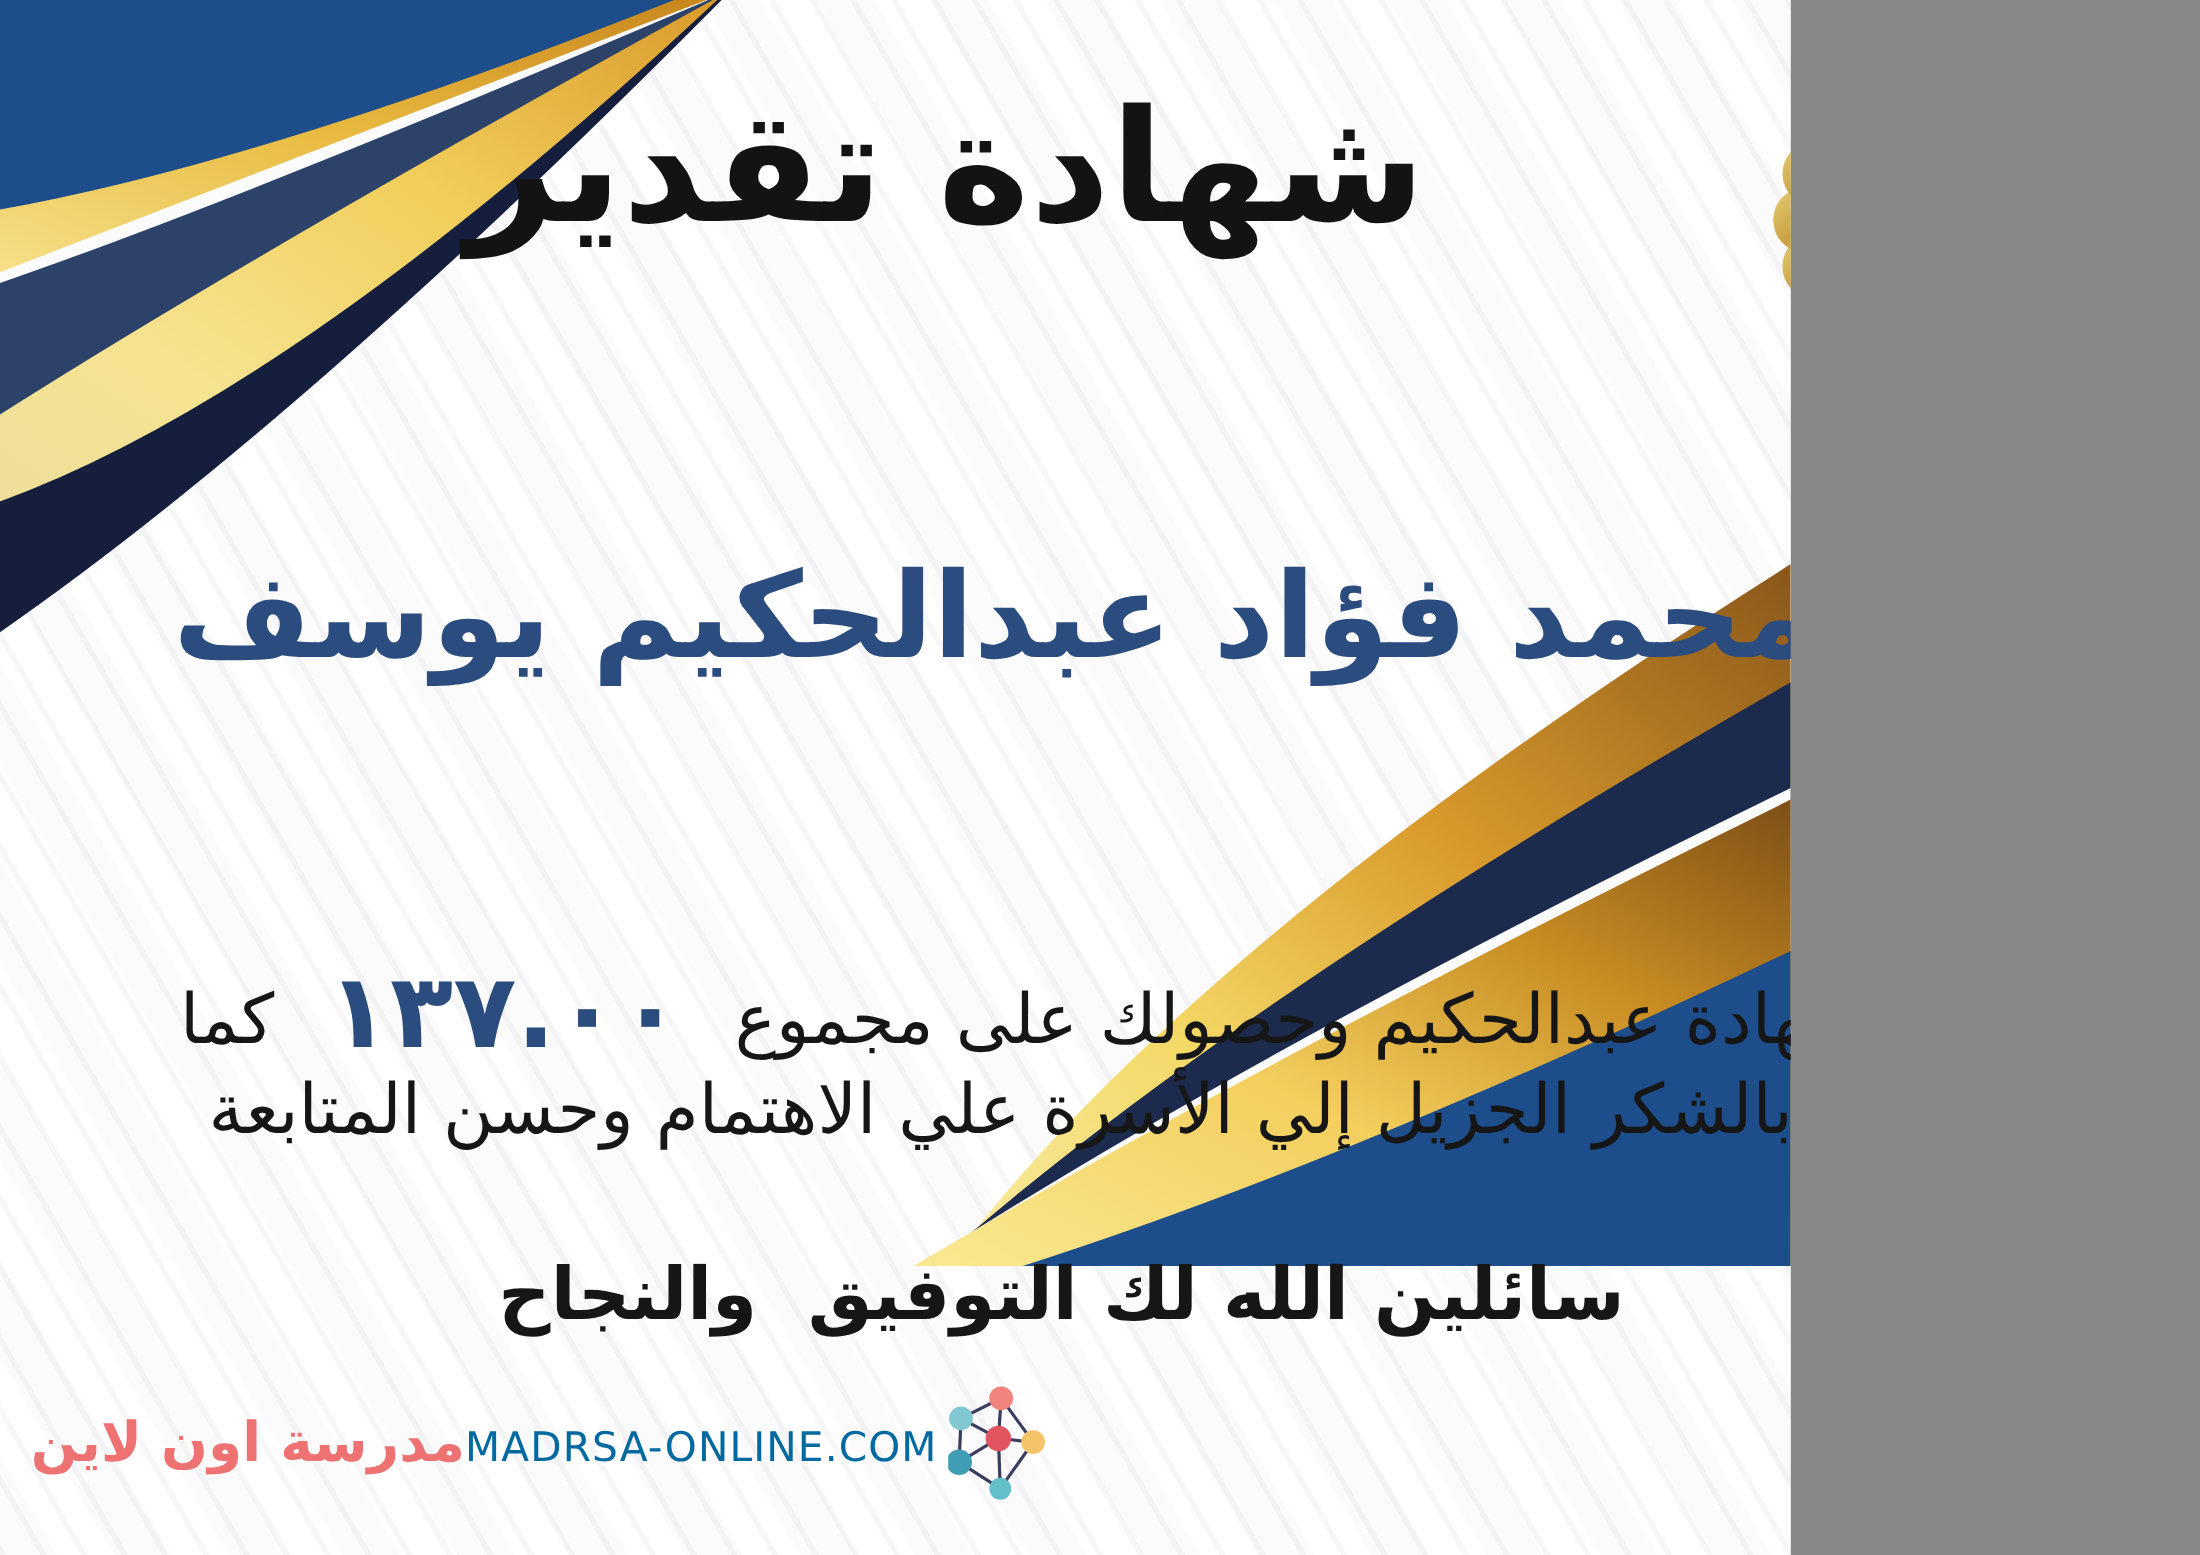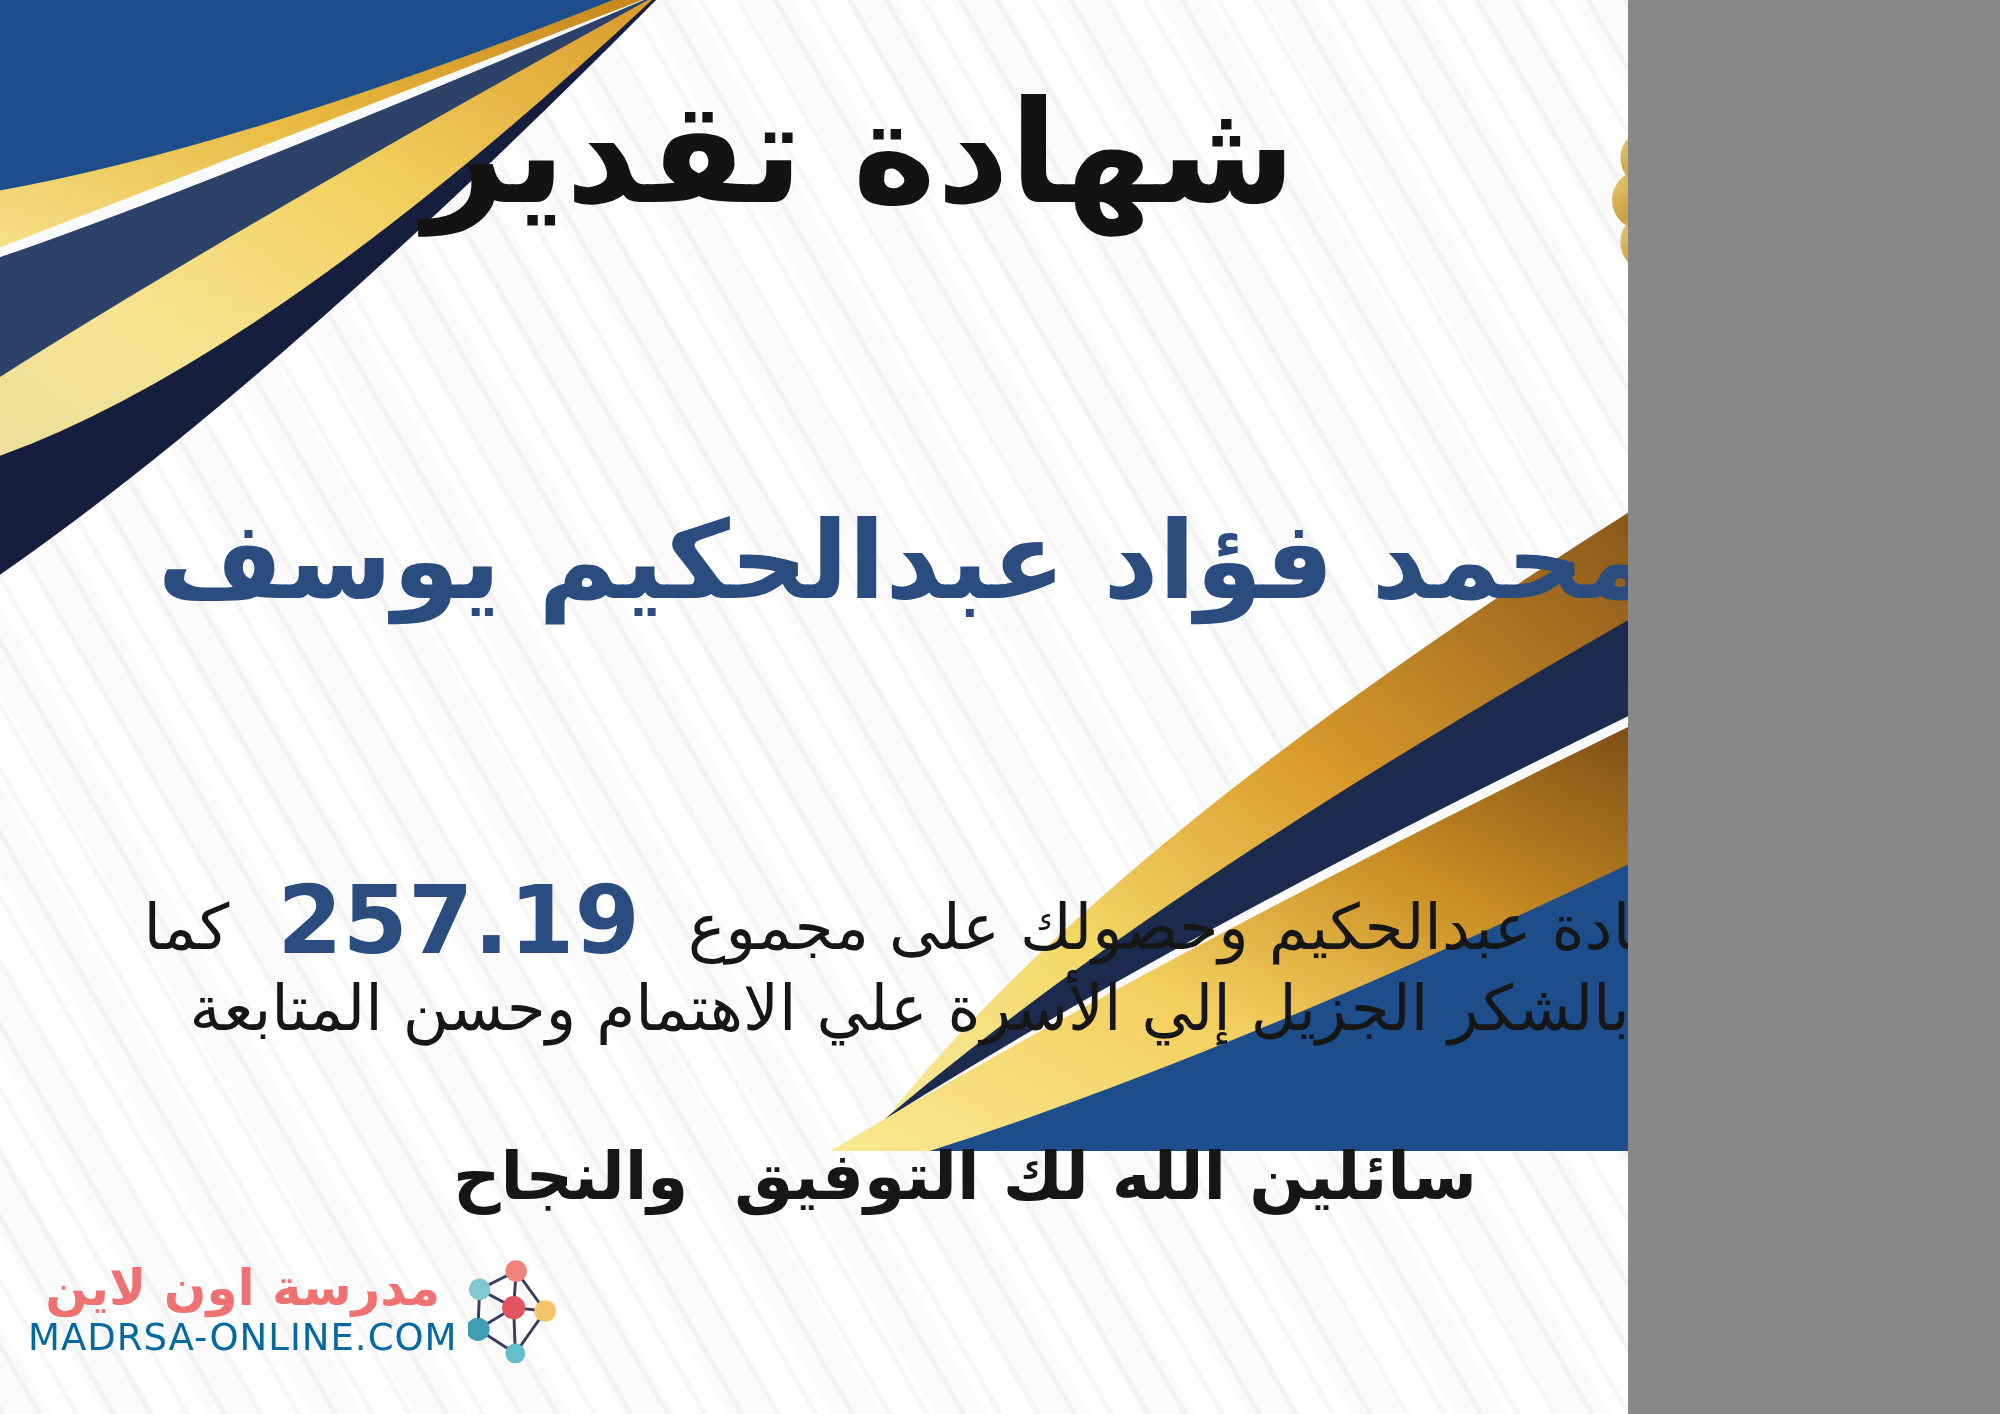--- a/index.html
+++ b/index.html
@@ -47,21 +47,21 @@
   .line3{top:972px;}
   .closing{top:1138px;width:1930px;font-size:66px;font-weight:bold;}
   .score{
     font-size:94px;color:#2b4c7e;font-weight:bold;
     margin:0 48px;position:relative;top:4px;
   }
   .logo{
     position:absolute;left:28px;top:1248px;z-index:3;
     display:flex;flex-direction:row;align-items:center;gap:10px;
   }
-  .logo-texts{display:flex;flex-direction:column;align-items:center;}
+  .logo-texts{display:flex;align-items:flex-end;}
   .logo-ar{
     direction:rtl;font-size:50px;font-weight:bold;color:#ee7272;line-height:1.1;
     text-shadow:0 1px 0 rgba(255,255,255,.8);
   }
   .logo-en{
     font-size:37px;font-weight:normal;color:#0369a1;letter-spacing:1px;line-height:1.2;
   }
   .logo-icon{width:88px;height:126px;}
 </style>
 </head>
@@ -169,21 +169,21 @@
     </svg>
     <div class="medal-disc"></div>
   </div>
 
   <div class="title">شهادة تقدير</div>
 
   <div class="student-name">ميار محمد فؤاد عبدالحكيم يوسف</div>
 
 
   <div class="body-line line2">
-    <span>فى الشهادة عبدالحكيم وحصولك على مجموع</span><span class="score" dir="ltr">257.19</span><span>كما</span>
+    <span>فى الشهادة عبدالحكيم وحصولك على مجموع</span><span class="score" dir="ltr">١٣٧.٠٠</span><span>كما</span>
   </div>
 
   <div class="body-line line3">نتقدم&nbsp; بالشكر الجزيل إلي الأسرة علي الاهتمام وحسن المتابعة</div>
 
   <div class="body-line closing">سائلين الله لك التوفيق&nbsp; والنجاح</div>
 
   <div class="logo">
     <div class="logo-texts">
       <div class="logo-ar">مدرسة اون لاين</div>
       <div class="logo-en">MADRSA-ONLINE.COM</div>

